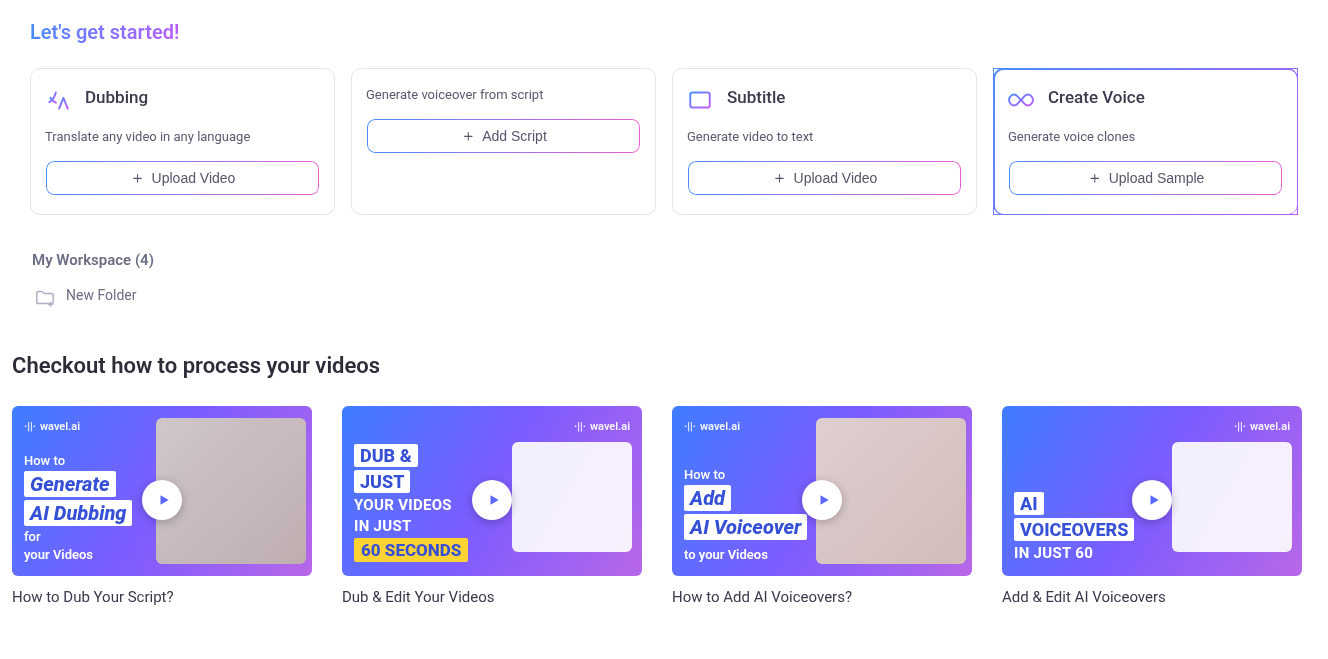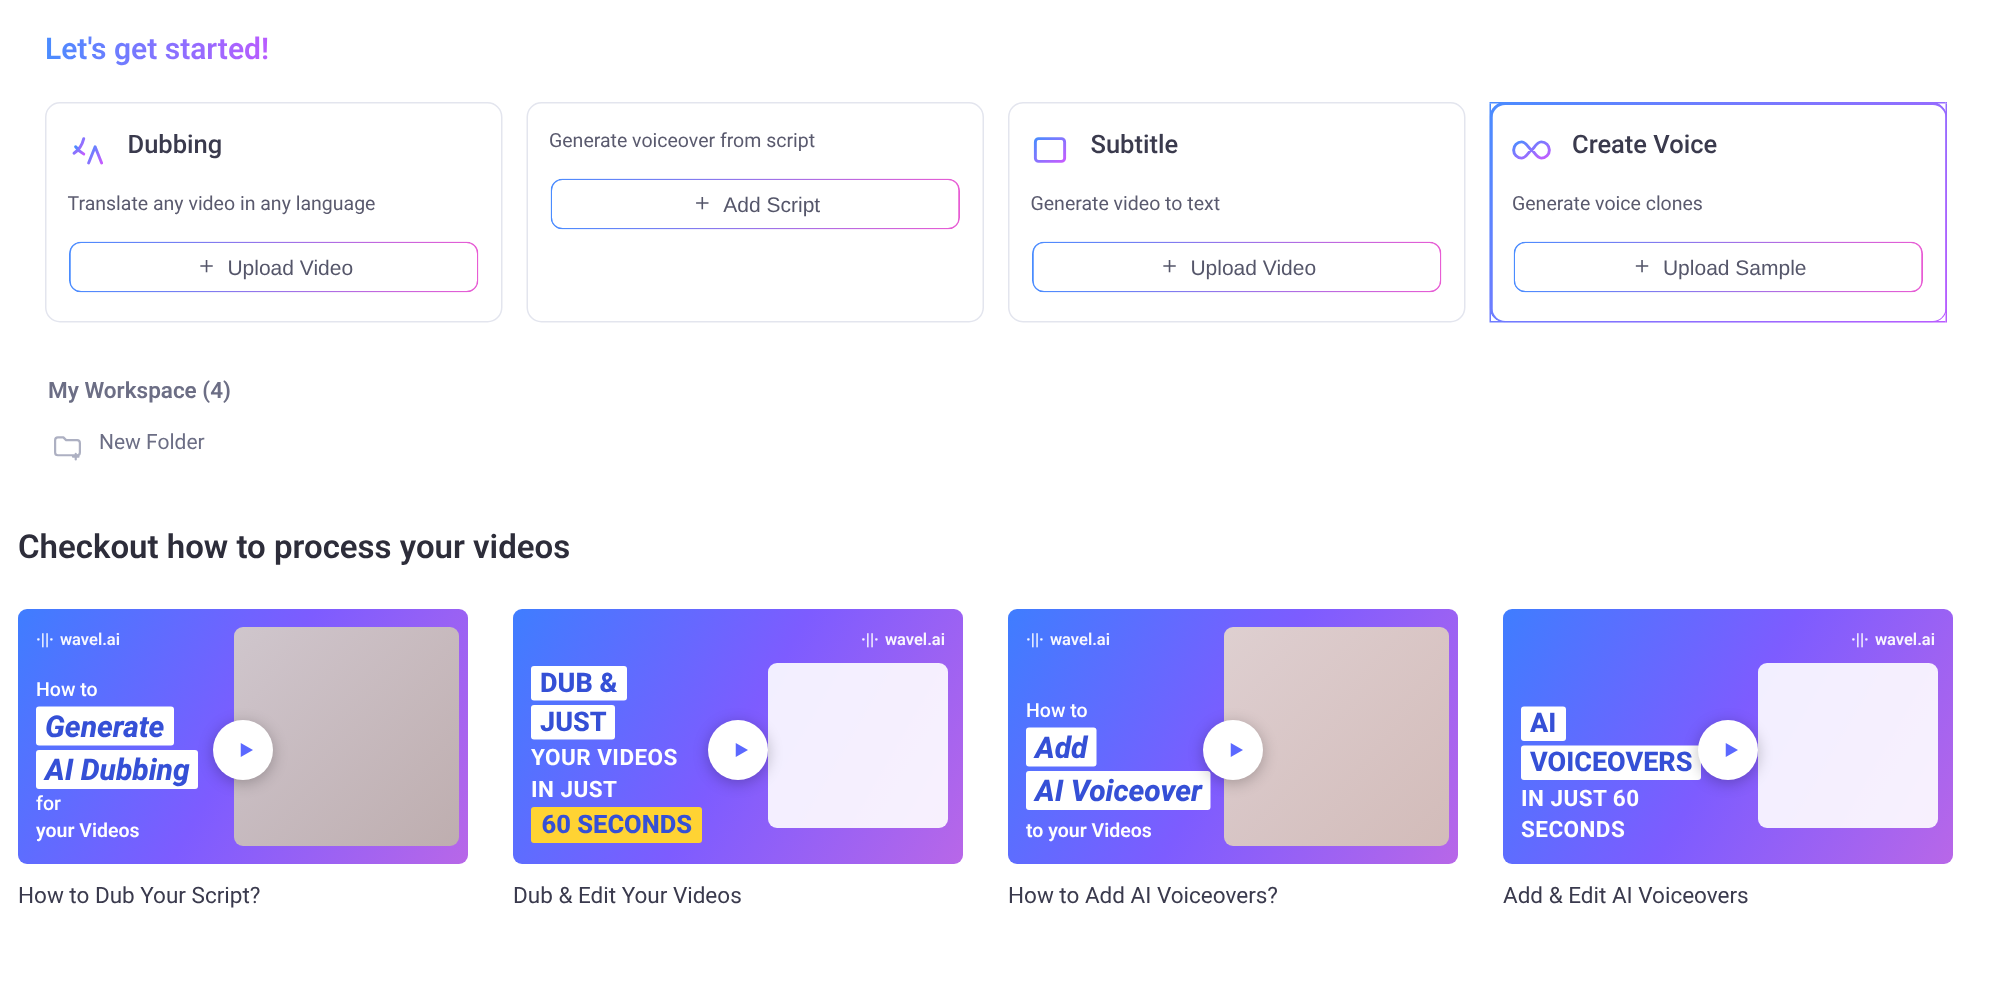--- a/index.html
+++ b/index.html
@@ -387,21 +387,20 @@
   </div>
 
   <div class="video-card">
     <div class="thumb">
       <span class="brand-tag right">·||· <span>wavel.ai</span></span>
       <div class="thumb-panel"></div>
       <div class="thumb-text">
         <span class="thumb-line-big">AI</span>
         <span class="thumb-line-big">VOICEOVERS</span>
         <span class="thumb-line-white">IN JUST 60</span>
-        <span class="thumb-line-white">SECONDS</span>
       </div>
       <div class="play-badge">
         <svg width="14" height="14" viewBox="0 0 24 24" fill="#5b68ff">
             <path d="M6 4l14 8-14 8z"></path>
           </svg>
       </div>
     </div>
     <div class="video-label">Add &amp; Edit AI Voiceovers</div>
   </div>
 

